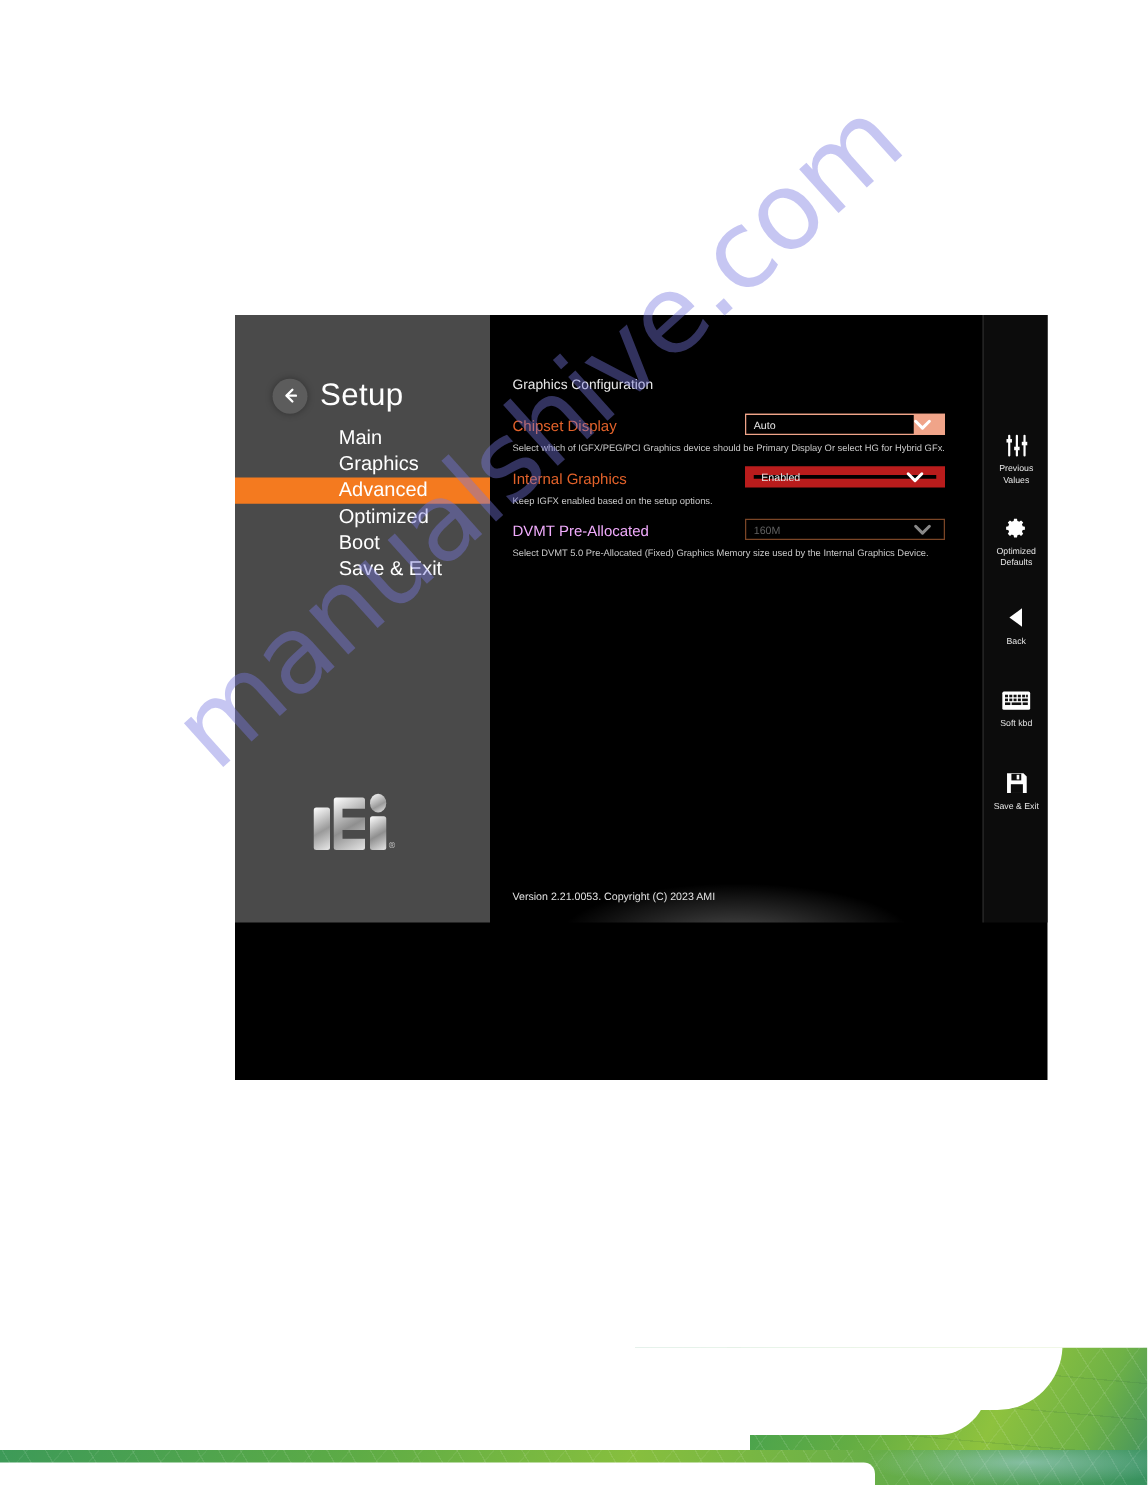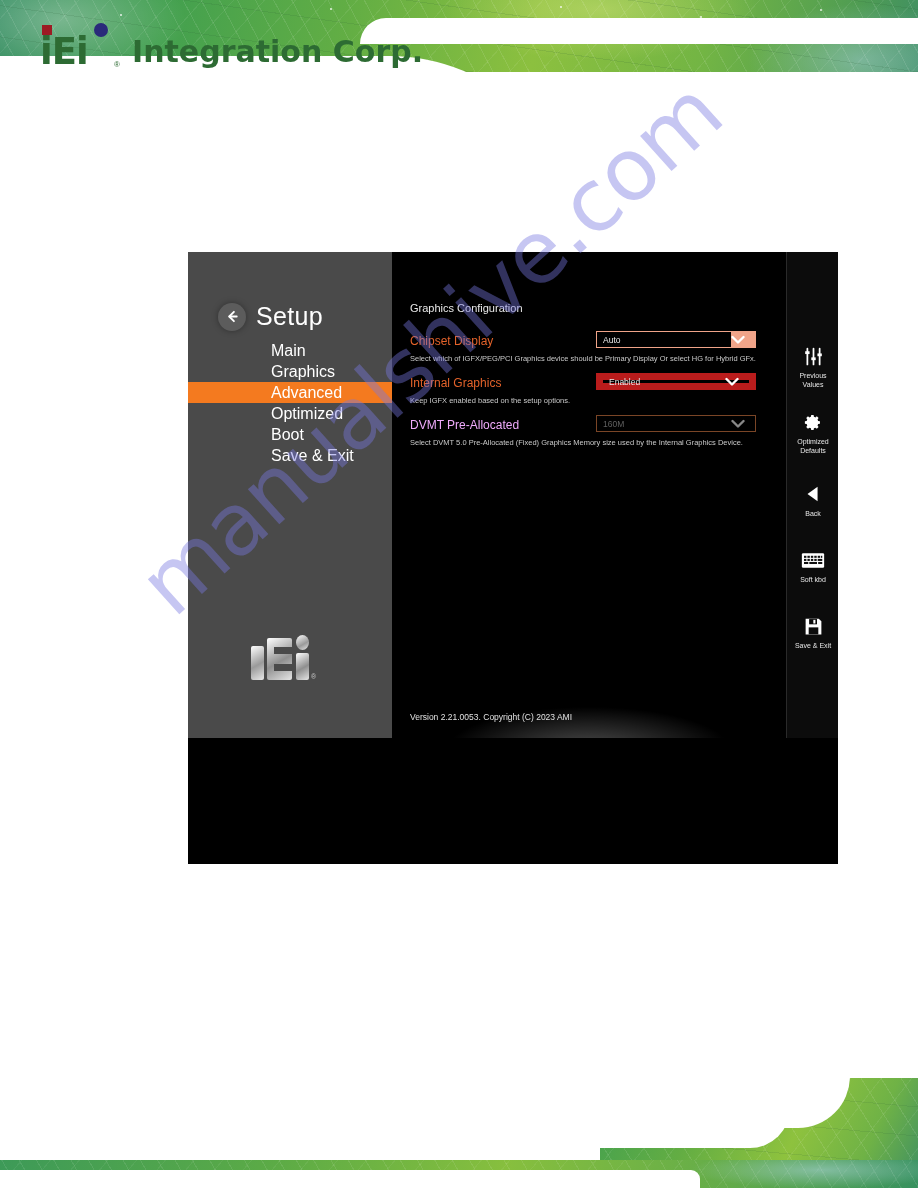--- a/index.html
+++ b/index.html
@@ -333,43 +333,20 @@
     position: absolute; left: 0; bottom: 0; width: 700px; height: 18px;
     background: #ffffff;
     border-radius: 0 9px 0 0;
   }
 </style>
 </head>
 <body>
 
 <div id="page">
 
-  <div id="top-banner">
-    <div class="banner-green"></div>
-    <div class="speck" style="left:120px; top:14px;"></div>
-    <div class="speck" style="left:330px; top:8px;"></div>
-    <div class="speck" style="left:470px; top:22px;"></div>
-    <div class="speck" style="left:560px; top:6px;"></div>
-    <div class="speck" style="left:700px; top:16px;"></div>
-    <div class="speck" style="left:820px; top:9px;"></div>
-    <div class="swoosh" id="sw1"></div>
-    <div class="swoosh" id="sw2"></div>
-    <div class="swoosh" id="sw3"></div>
-    <div class="swoosh" id="sw4"></div>
-
-    <div id="logo-top">
-      <div class="logo-mark">
-        <div class="lm-sq"></div>
-        <div class="lm-circ"></div>
-        <div class="lm-text">iEi</div>
-        <div class="lm-r">®</div>
-      </div>
-      <div class="logo-word">Integration Corp.</div>
-    </div>
-  </div>
 
   <div id="bios">
 
     <div id="bios-nav">
       <div id="setup-row">
         <div id="back-circle">
           <svg width="15" height="15" viewBox="0 0 16 16" aria-hidden="true">
             <path d="M9.5 3 L4.5 8 L9.5 13" fill="none" stroke="#fff" stroke-width="2" stroke-linecap="round" stroke-linejoin="round"></path>
             <path d="M4.8 8 H12.5" stroke="#fff" stroke-width="2" stroke-linecap="round"></path>
           </svg>

